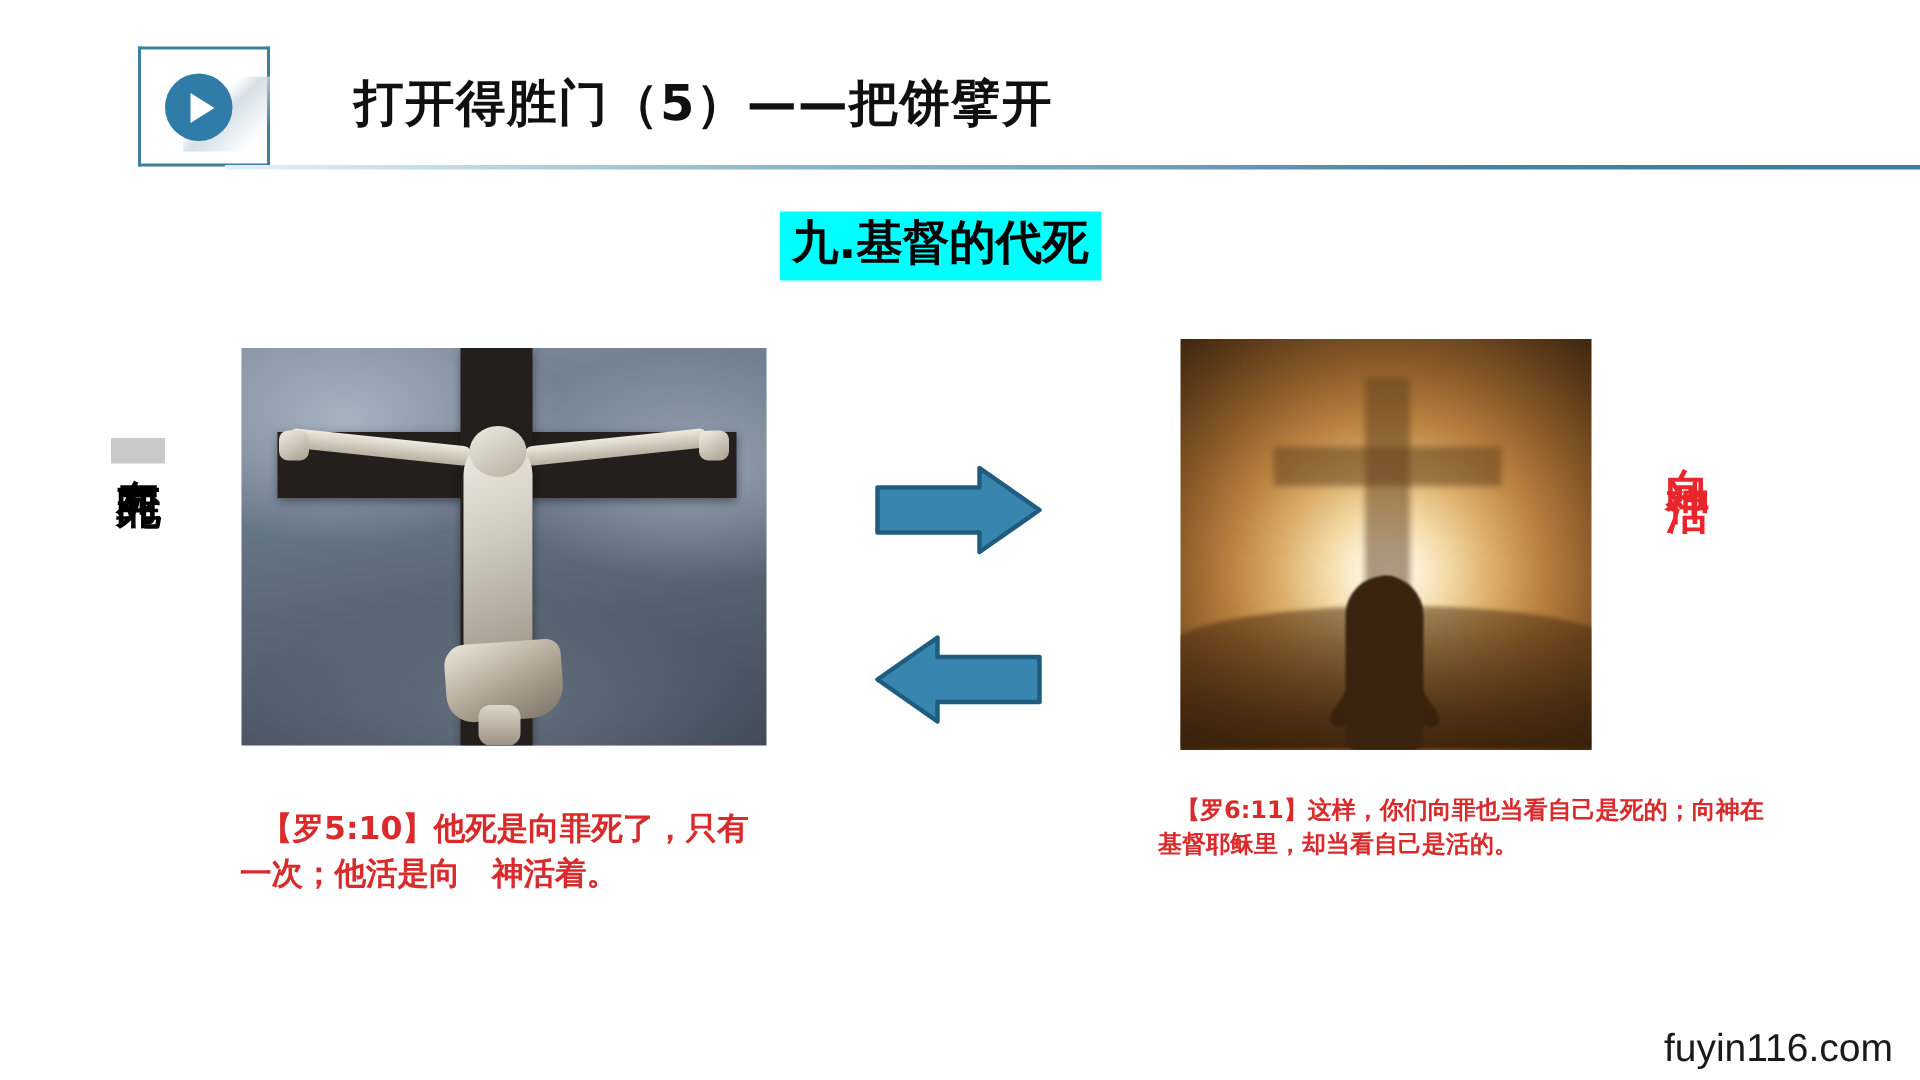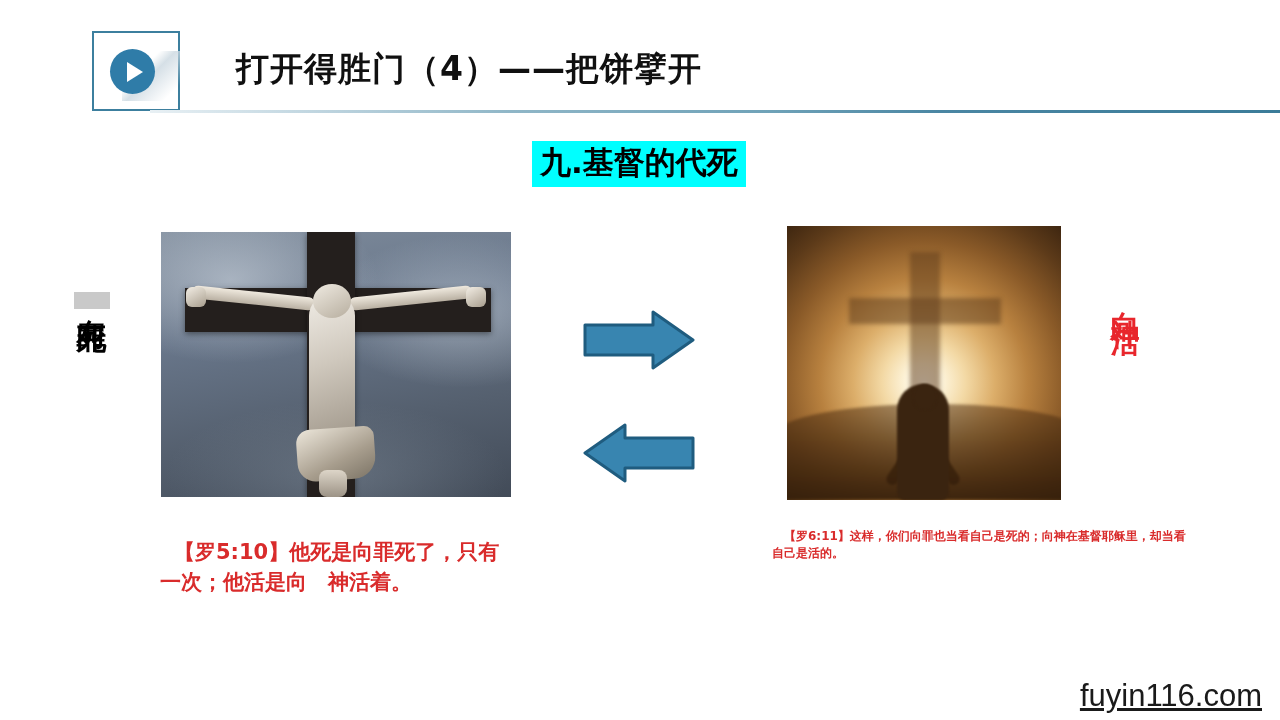--- a/index.html
+++ b/index.html
@@ -111,21 +111,20 @@
     left: 520px;
     top: 141px;
     background: #00ffff;
     padding: 3px 8px 6px 8px;
     font-size: 31px;
     font-weight: bold;
     color: #000000;
     white-space: nowrap;
     line-height: 1.2;
     font-family: "DejaVu Sans", "Liberation Sans", sans-serif;
-    margin-left: 12px;
   }
 
   
   .vlabel {
     position: absolute;
     writing-mode: vertical-rl;
     text-orientation: upright;
     font-weight: bold;
     line-height: 1.05;
     white-space: nowrap;
@@ -335,53 +334,52 @@
     top: 538px;
     width: 352px;
     font-size: 21px;
     line-height: 1.42;
     text-indent: 14px;
   }
   .caption-right {
     left: 772px;
     top: 528px;
     width: 416px;
-    font-size: 12px;
+    font-size: 16px;
     line-height: 1.45;
     text-indent: 12px;
   }
 
   
   .watermark {
     position: absolute;
     right: 18px;
     bottom: 6px;
-    font-size: 31px;
+    font-size: 26px;
     color: #1a1a1a;
     font-family: "Liberation Sans", "DejaVu Sans", sans-serif;
-    text-decoration: underline;
   }
 </style>
 </head>
 <body>
 
 <div class="slide">
 
   <div class="logo-frame">
     <span class="bracket left"></span>
     <span class="bracket right"></span>
     <span class="bracket mid-top"></span>
     <span class="bracket mid-bottom"></span>
     <span class="logo-sheen"></span>
     <span class="play-badge">
       <span class="tri"></span>
     </span>
   </div>
 
-  <div class="slide-title">打开得胜门（4）——把饼擘开</div>
+  <div class="slide-title">打开得胜门（5）——把饼擘开</div>
 
   <div class="header-rule"></div>
 
   <div class="section-heading">九.基督的代死</div>
 
   <div class="vlabel vlabel-left">向罪死</div>
 
   <div class="photo photo-crucifixion">
     <span class="cx-beam horiz"></span>
     <span class="cx-beam vert"></span>

